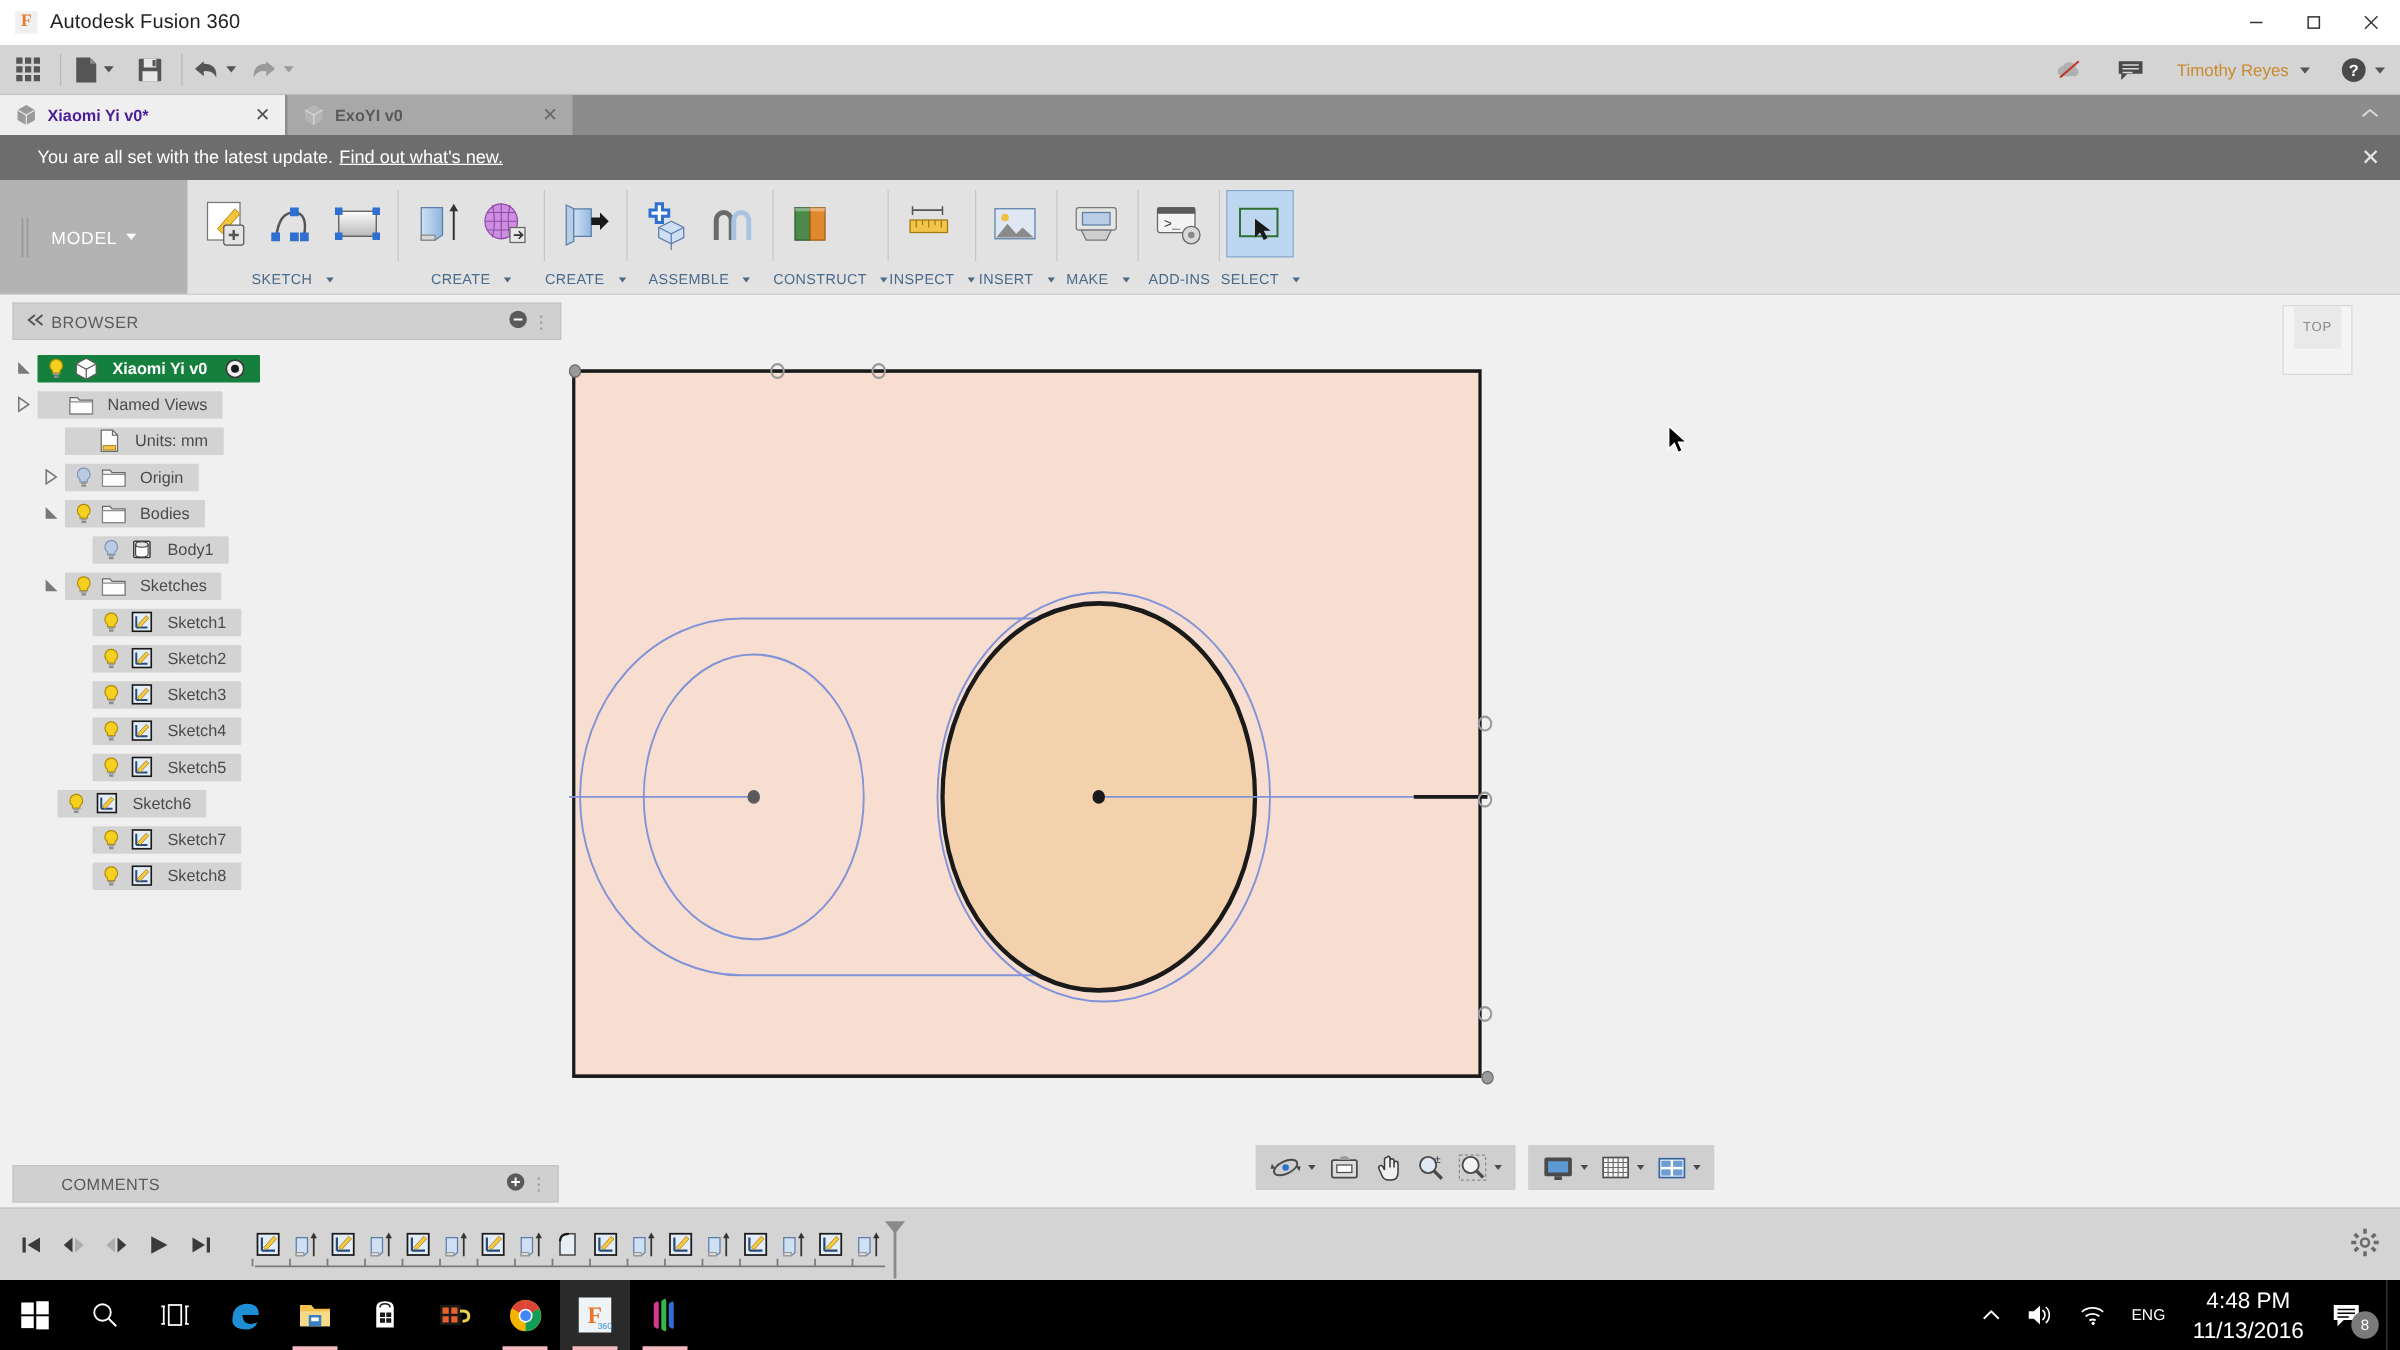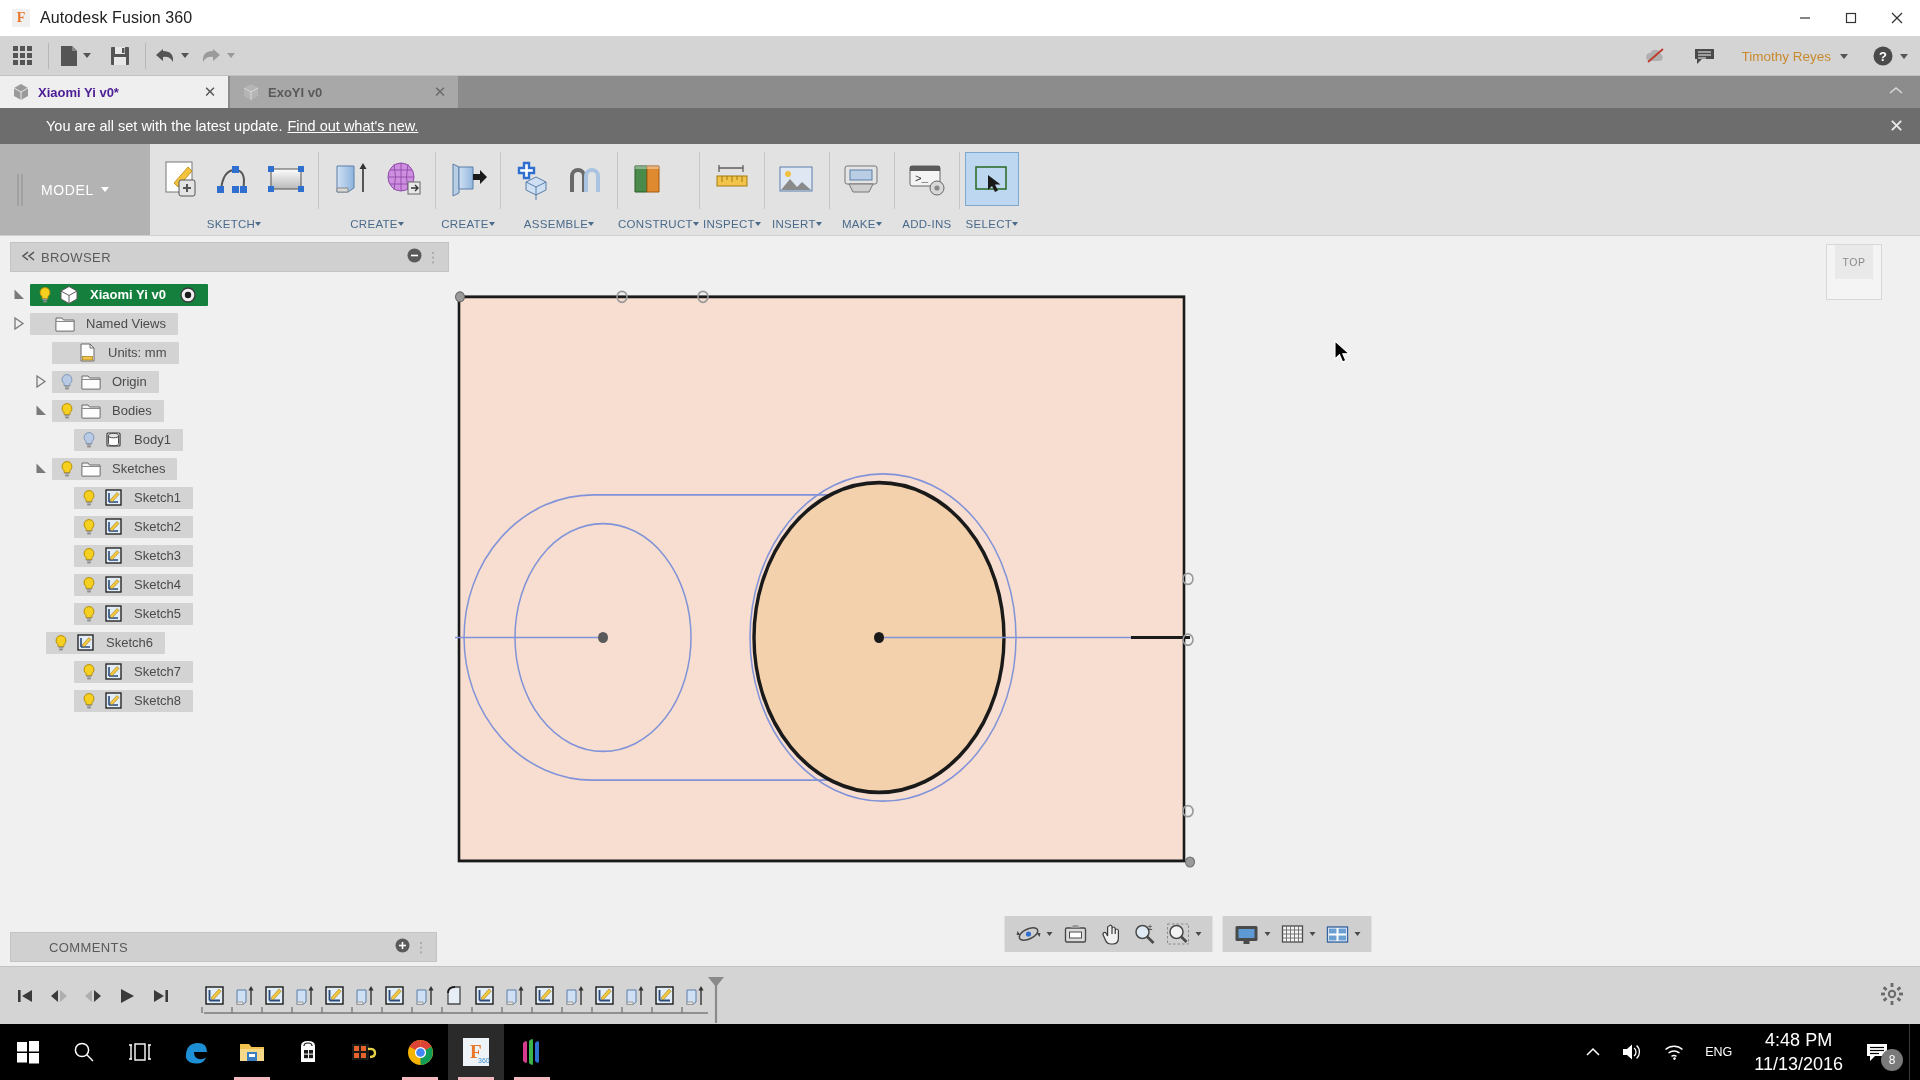--- a/index.html
+++ b/index.html
@@ -57,42 +57,42 @@
   .tab .label { flex:1; font-size:13px; color:#5a5a5a; font-weight:bold; }
   .tab.active .label { color:#4c1d95; }
   .tab .tclose { width:20px; text-align:center; color:#6a6a6a; font-size:15px; }
   .tab.active .tclose { color:#555; }
   .tab-div { width:2px; height:32px; background:#8c8c8c; }
   .tabbar .chev { position:absolute; right:16px; top:8px; }
 
   
   .notify {
     height:36px; flex:0 0 36px; background:#6d6d6d; display:flex; align-items:center;
-    color:#fff; position:relative; padding-left:46px; font-size:14.5px;
+    color:#fff; position:relative; padding-left:30px; font-size:14.5px;
   }
   .notify a { color:#fff; text-decoration:underline; margin-left:5px; }
   .notify .nclose { position:absolute; right:16px; color:#e8e8e8; font-size:18px; }
 
   
   .ribbon {
     height:92px; flex:0 0 92px; background:#e2e2e2; display:flex; align-items:stretch;
     position:relative; border-bottom:1px solid #cfcfcf;
   }
   .ws-selector {
     width:150px; background:#b3b3b3; display:flex; align-items:center; justify-content:center;
     position:relative;
   }
   .ws-selector .grip { position:absolute; left:16px; top:30px; }
   .ws-selector .ws-label { color:#fff; font-size:14px; letter-spacing:.6px; display:flex; align-items:center; }
   .ws-selector .caret-w { width:0;height:0;border-left:4px solid transparent;border-right:4px solid transparent;border-top:5px solid #fff; margin-left:7px;}
   .panel { display:flex; flex-direction:column; position:relative; }
   .panel .icons { flex:1; display:flex; align-items:center; padding:0 6px; }
   .panel .plabel {
     height:22px; display:flex; align-items:center; justify-content:center;
-    font-size:11.5px; color:#4a6a8a; letter-spacing:.3px; gap:0;
+    font-size:11.5px; color:#4a6a8a; letter-spacing:.3px; gap:11px;
   }
   .panel .plabel .caret-b { width:0;height:0;border-left:3.5px solid transparent;border-right:3.5px solid transparent;border-top:4.5px solid #4a6a8a;}
   .panel-sep { width:1px; background:#c6c6c6; margin:8px 0 26px; }
   .ribbon-btn { width:52px; height:52px; display:flex; align-items:center; justify-content:center; }
   .ribbon-btn.sel { background:#bcd7ef; outline:1px solid #7fa8cf; }
   .cursor-arrow { position:absolute; left:1334px; top:196px; z-index:60; }
 
   
   .body { flex:1; display:flex; position:relative; min-height:0; }
 
@@ -116,21 +116,21 @@
   .trow.root .chip { background:#15803d; }
   .trow.root .tlabel { color:#fff; font-weight:bold; }
   .trow .tlabel { color:#4a4a4a; font-size:13px; margin-left:8px; white-space:nowrap;}
   .bulb { width:22px; display:flex; justify-content:center; align-items:center; margin-left:4px;}
   .ficon { width:26px; display:flex; justify-content:center; align-items:center;}
 
   .comments {
     position:absolute; left:10px; right:0; bottom:0; height:34px;
   }
   .comments-bar {
-    height:30px; margin-right:18px; background:#d0d0d0; border:1px solid #c4c4c4;
+    height:30px; margin-right:8px; background:#d0d0d0; border:1px solid #c4c4c4;
     display:flex; align-items:center; padding:12px 8px; position:relative;
   }
   .comments-bar .ctitle { margin-left:30px; color:#5a5a5a; font-size:13px; letter-spacing:.4px;}
   .comments-bar .plus { position:absolute; right:26px; }
   .comments-bar .vgrip { position:absolute; right:8px; color:#999; font-size:14px;}
 
   
   .canvas { flex:1; position:relative; background:#f0f0f0; }
   .viewcube { position:absolute; right:38px; top:8px; }
   .navbar {

